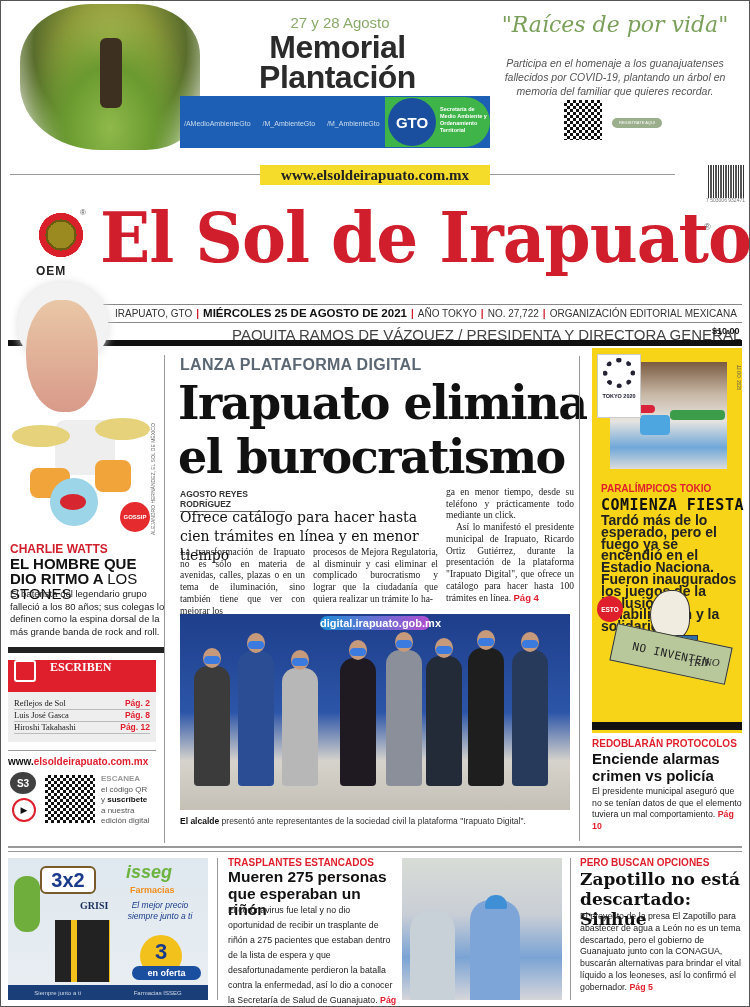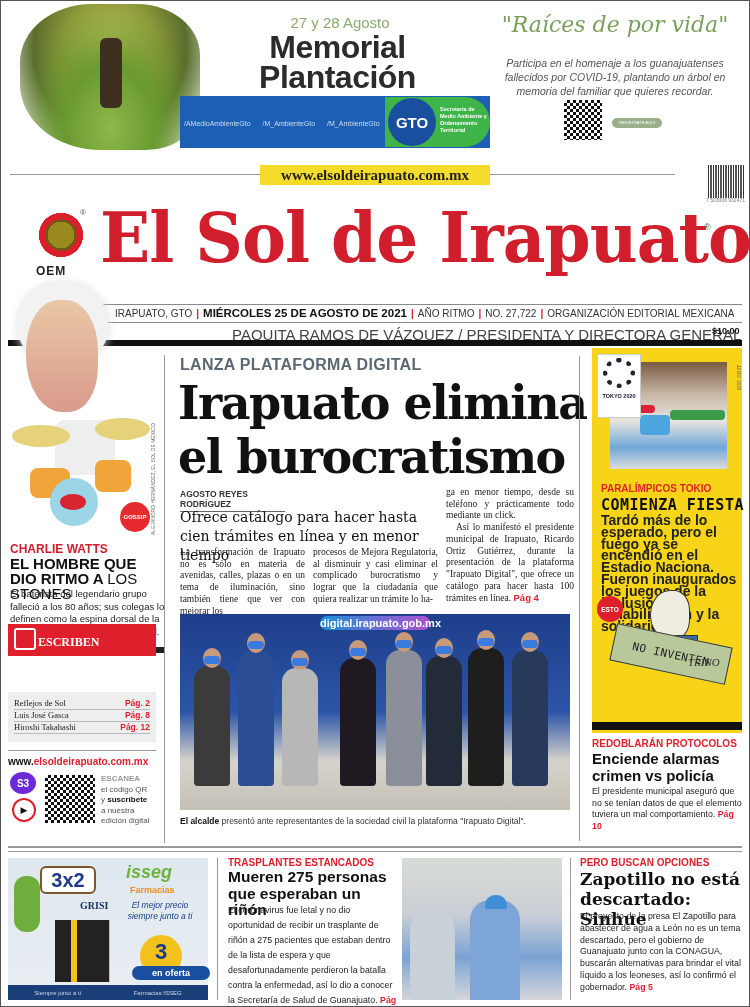--- a/index.html
+++ b/index.html
@@ -50,29 +50,29 @@
 .gossip{left:120px;top:502px;width:30px;height:30px;border-radius:50%;background:#e62b2f;color:#fff;font-size:6px;font-weight:bold;display:flex;align-items:center;justify-content:center}
 .credit-v{left:150px;top:360px;width:10px;height:175px;writing-mode:vertical-rl;transform:rotate(180deg);font-size:5px;color:#666}
 .col-rule{left:164px;top:355px;width:1px;height:488px;background:#999}
 
 .kicker{color:#d11e2c;font-weight:bold;font-size:12px}
 .lc-kicker{left:10px;top:542px}
 .lc-head{left:10px;top:556px;width:155px;font-size:15px;line-height:15px;font-weight:bold;color:#111}
 .lc-head .thin{font-weight:normal}
 .lc-body{left:10px;top:588px;width:155px;font-size:9.5px;line-height:12.5px;color:#222}
 .lc-bar{left:8px;top:647px;width:156px;height:6px;background:#222}
-.escriben{left:8px;top:624px;width:148px;height:32px;background:#e01f2d;color:#fff;font-family:"Liberation Serif",serif;font-weight:bold;font-size:12px;display:flex;align-items:flex-end;padding:0 0 6px 6px;gap:2px}
+.escriben{left:8px;top:660px;width:148px;height:32px;background:#e01f2d;color:#fff;font-family:"Liberation Serif",serif;font-weight:bold;font-size:12px;display:flex;padding:0 0 6px 6px;gap:14px}
 .esc-icon{width:22px;height:22px;border:2px solid #fff;border-radius:3px;position:relative}
 .esc-list{left:8px;top:692px;width:148px;height:50px;background:#eee;padding:6px 6px 0 6px}
 .esc-row{display:flex;justify-content:space-between;font-size:8.5px;line-height:11px;border-bottom:1px solid #bbb;font-family:"Liberation Serif",serif}
 .esc-row span:last-child{color:#e01f2d;font-weight:bold;font-family:"Liberation Sans",sans-serif}
 .lc-rule{left:8px;top:750px;width:148px;height:1px;background:#999}
 .web{left:8px;top:756px;font-size:10px;font-weight:bold;color:#111;white-space:nowrap}
 .web span{color:#e01f2d}
-.s3{left:10px;top:772px;width:26px;height:22px;border-radius:50%;background:#6d28d9;color:#fff;font-size:10px;font-weight:900;display:flex;align-items:center;justify-content:center}
+.s3{left:10px;top:772px;width:26px;height:22px;border-radius:50%;background:#404040;color:#fff;font-size:10px;font-weight:900;display:flex;align-items:center;justify-content:center}
 .play{left:12px;top:798px;width:24px;height:24px;border-radius:50%;border:2px solid #e01f2d;display:flex;align-items:center;justify-content:center;font-size:9px;color:#111}
 .lc-qr{left:45px;top:775px;width:50px;height:48px;background:conic-gradient(#111 25%,#fff 0 50%,#111 0 75%,#fff 0) 0 0/6px 6px}
 .scan{left:101px;top:774px;width:62px;font-size:8px;line-height:10.5px;color:#555}
 .scan b{color:#111}
 .scan .h{color:#999;font-weight:bold}
 
 .m-kicker{left:180px;top:356px;font-size:16px;font-weight:bold;color:#5b6873;letter-spacing:.3px}
 .m-head{left:178px;top:376px;width:410px;font-family:"DejaVu Serif",serif;font-weight:bold;font-size:46px;line-height:54px;color:#111;letter-spacing:-1.5px}
 .byline{left:180px;top:489px;font-size:8.5px;font-weight:bold;color:#333;border-bottom:1px solid #666;padding-bottom:2px;width:105px}
 .m-sub{left:180px;top:508px;width:260px;font-family:"DejaVu Serif",serif;font-size:14px;line-height:19px;color:#111}
@@ -116,21 +116,21 @@
 .bottom-rule2{left:8px;top:851px;width:734px;height:1px;background:#999}
 .isseg{left:8px;top:858px;width:200px;height:142px;background:linear-gradient(#dfe8ef,#e9eef2)}
 .three2{left:40px;top:866px;width:56px;height:28px;border-radius:6px;background:#fff;border:2px solid #7a5a2a;color:#1a3b8a;font-weight:900;font-size:20px;text-align:center;line-height:24px}
 .mascot{left:14px;top:876px;width:26px;height:56px;border-radius:12px;background:#6fae3c}
 .bottles{left:55px;top:920px;width:55px;height:62px;background:repeating-linear-gradient(90deg,#222 0 16px,#f3c11c 16px 22px,#222 22px 38px)}
 .grisi{left:80px;top:900px;font-family:"Liberation Serif",serif;font-size:10px;color:#1b2f5b;font-weight:bold}
 .isseg-logo{left:126px;top:862px;font-weight:900;font-size:18px;color:#6db33f;font-style:italic}
 .farm{left:130px;top:885px;font-size:9px;color:#f08d1c;font-weight:bold}
 .mejor{left:120px;top:900px;width:80px;text-align:center;font-size:8.5px;font-style:italic;color:#1a3b8a;line-height:11px}
 .oferta{left:140px;top:935px;width:42px;height:42px;border-radius:50%;background:#f3c11c;color:#1a3b8a;font-weight:900;font-size:22px;text-align:center;line-height:34px}
-.oferta-lab{left:132px;top:966px;width:78px;height:14px;border-radius:7px;background:#1a4fa0;color:#fff;font-size:9px;font-weight:bold;text-align:center;line-height:14px}
+.oferta-lab{left:132px;top:966px;width:69px;height:14px;border-radius:7px;background:#1a4fa0;color:#fff;font-size:9px;font-weight:bold;text-align:center;line-height:14px}
 .isseg-foot{left:8px;top:985px;width:200px;height:15px;background:#1a3e78;color:#cfd8e6;font-size:6px;display:flex;justify-content:space-around;align-items:center}
 .b-rule{left:217px;top:858px;width:1px;height:142px;background:#999}
 .b2-kicker{left:228px;top:857px;font-size:10px;font-weight:bold;color:#e01f2d}
 .b2-head{left:228px;top:869px;width:170px;font-size:15.5px;line-height:16.5px;font-weight:bold;color:#111}
 .b2-body{left:228px;top:903px;width:170px;font-size:8.8px;line-height:15px;color:#222}
 .surgery{left:402px;top:858px;width:160px;height:142px;background:linear-gradient(180deg,#d8dcd6 0%,#c9ced6 40%,#7aa3d4 70%,#d6d6da 100%)}
 .doc1{left:470px;top:900px;width:50px;height:100px;background:#7ea5d8;border-radius:20px 20px 0 0}
 .doc2{left:410px;top:910px;width:45px;height:90px;background:#c8d0d8;border-radius:20px 20px 0 0}
 .cap1{left:485px;top:895px;width:22px;height:14px;background:#3f8fd6;border-radius:10px 10px 2px 2px}
 .b-rule2{left:570px;top:858px;width:1px;height:142px;background:#999}
@@ -172,21 +172,21 @@
 <div class="abs reg1">®</div>
 <div class="abs oem">OEM</div>
 <div class="abs mast-title">El Sol de Irapuato</div>
 <div class="abs reg2">®</div>
 <div class="abs rule1"></div>
 <div class="abs dateline">
   <span>IRAPUATO, GTO</span>
     <span class="sep">|</span>
   <b>MIÉRCOLES 25 DE AGOSTO DE 2021</b>
     <span class="sep">|</span>
-  <span>AÑO RITMO</span>
+  <span>AÑO TOKYO</span>
     <span class="sep">|</span>
   <span>NO. 27,722</span>
     <span class="sep">|</span>
   <span>ORGANIZACIÓN EDITORIAL MEXICANA</span>
 </div>
 <div class="abs rule2"></div>
 <div class="abs director">PAQUITA RAMOS DE VÁZQUEZ / PRESIDENTA Y DIRECTORA GENERAL</div>
 <div class="abs price">$10.00</div>
 <div class="abs black-bar"></div>
 

